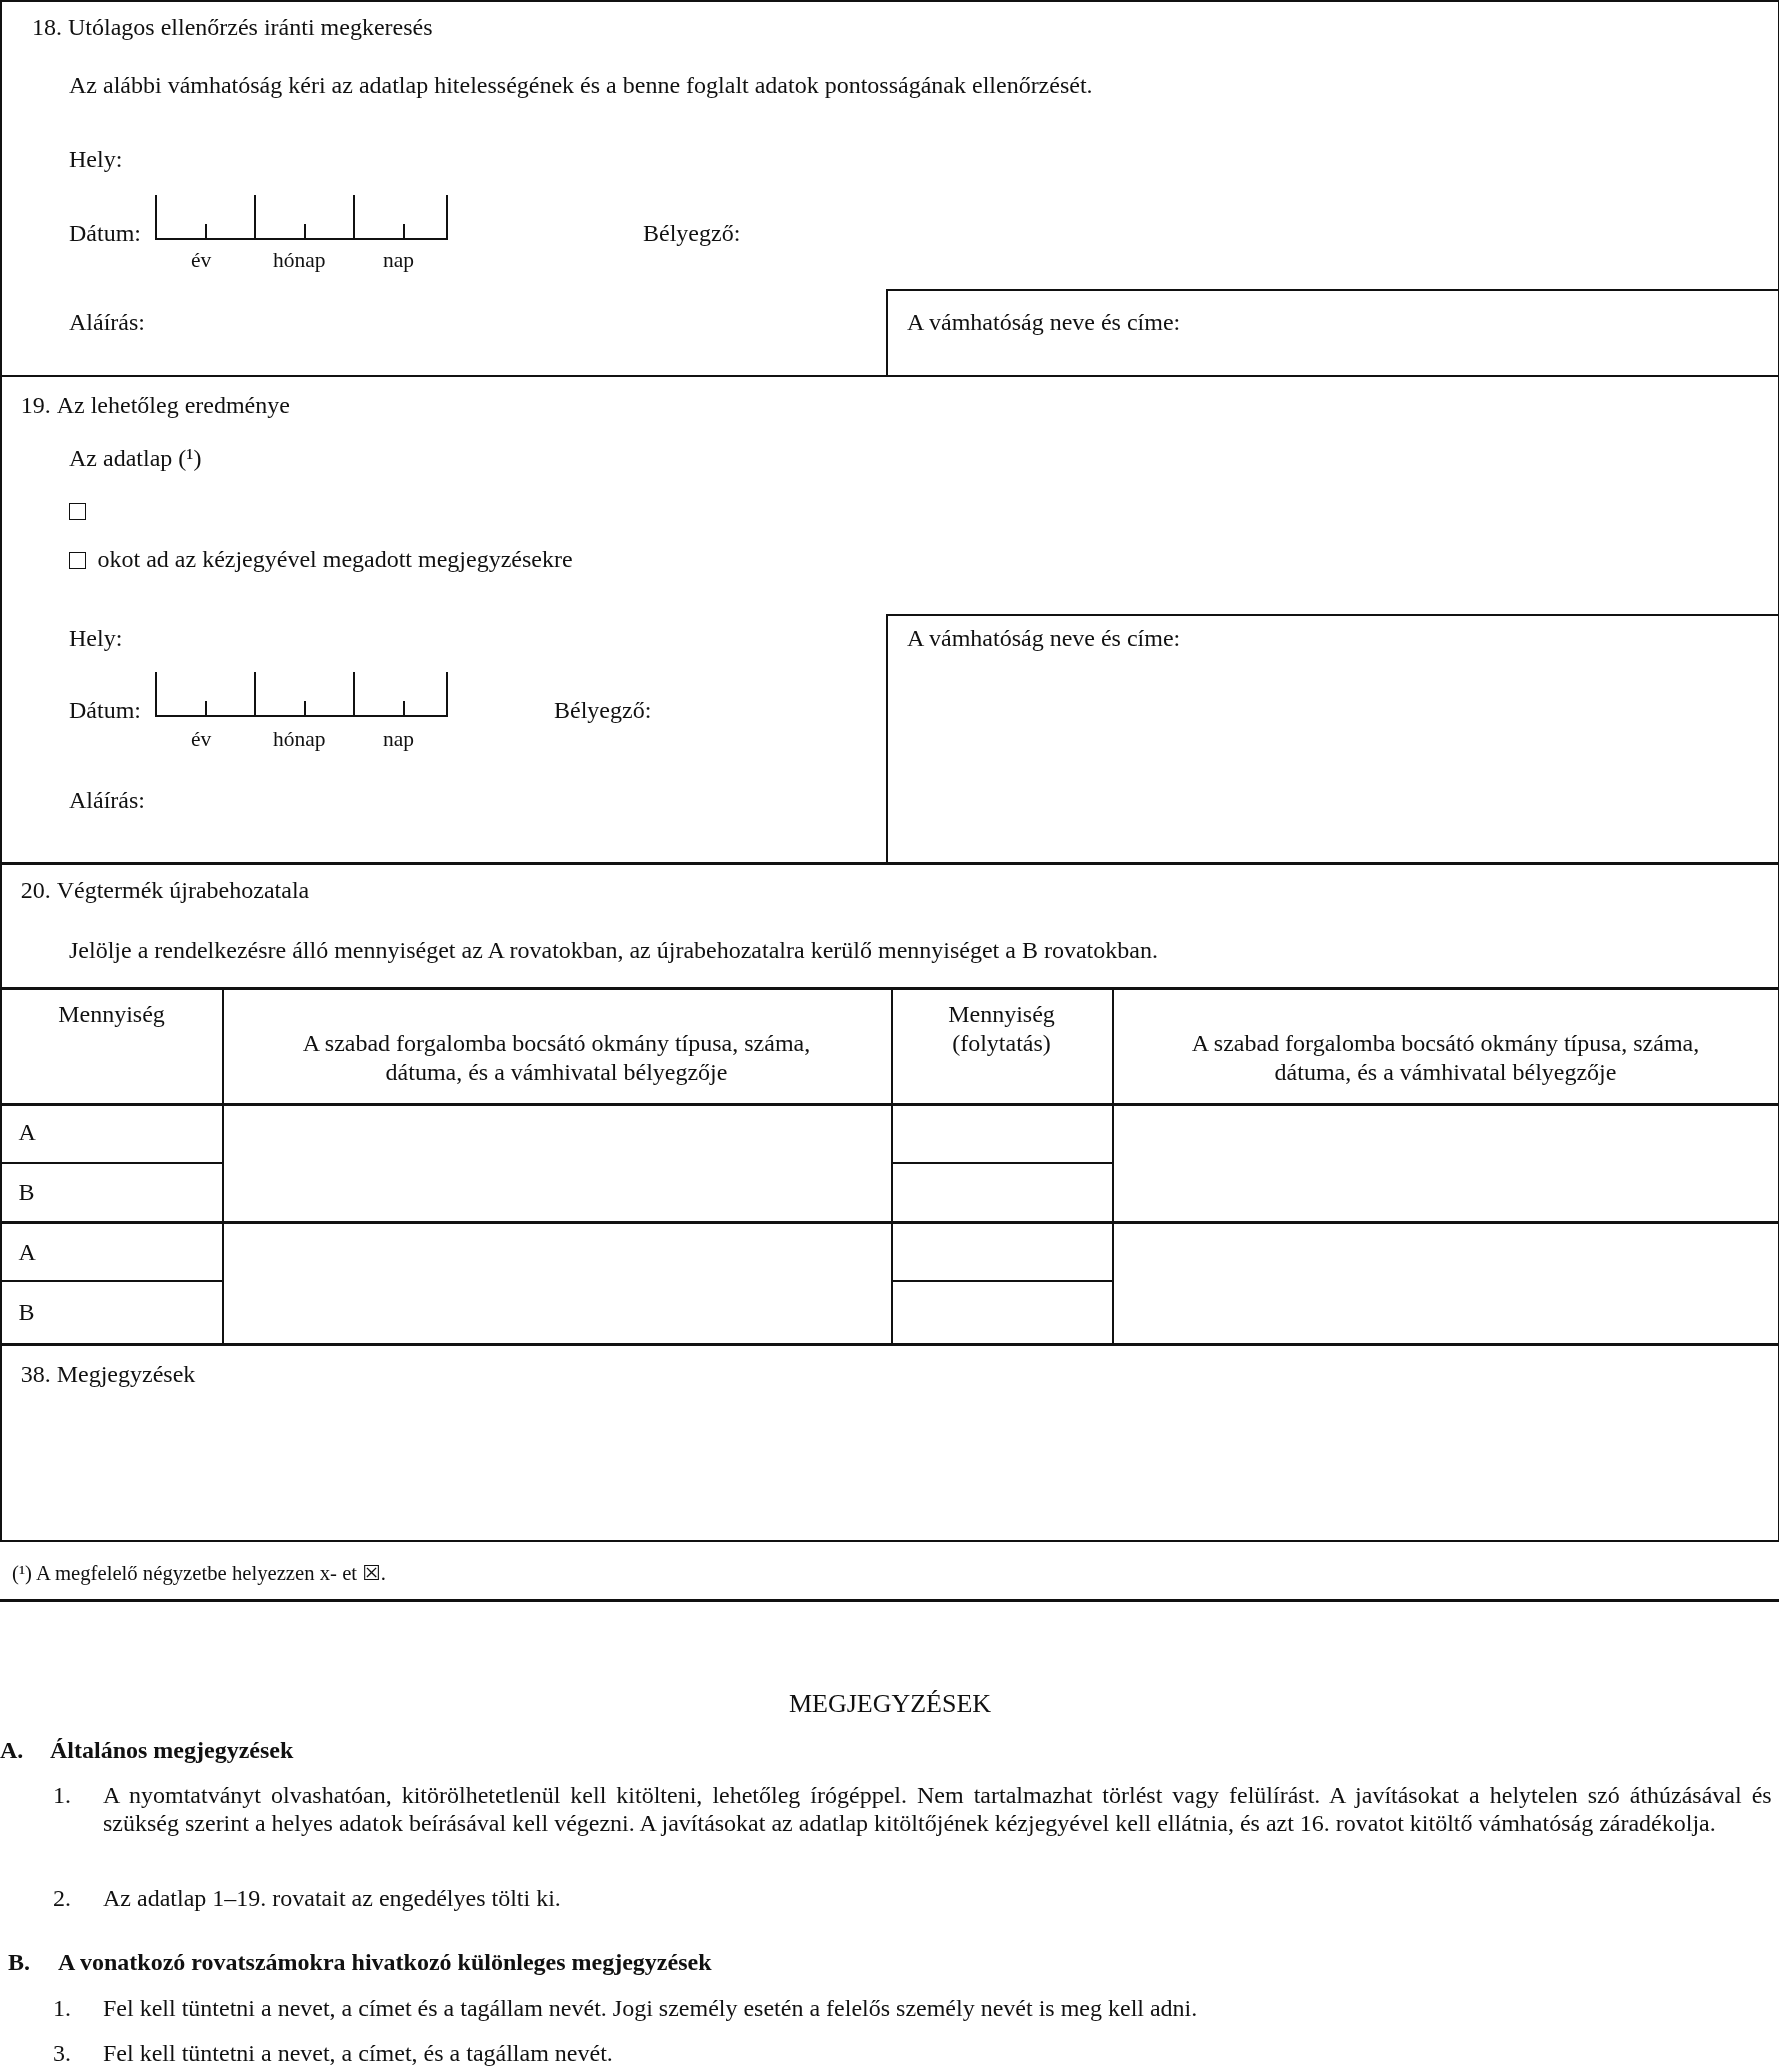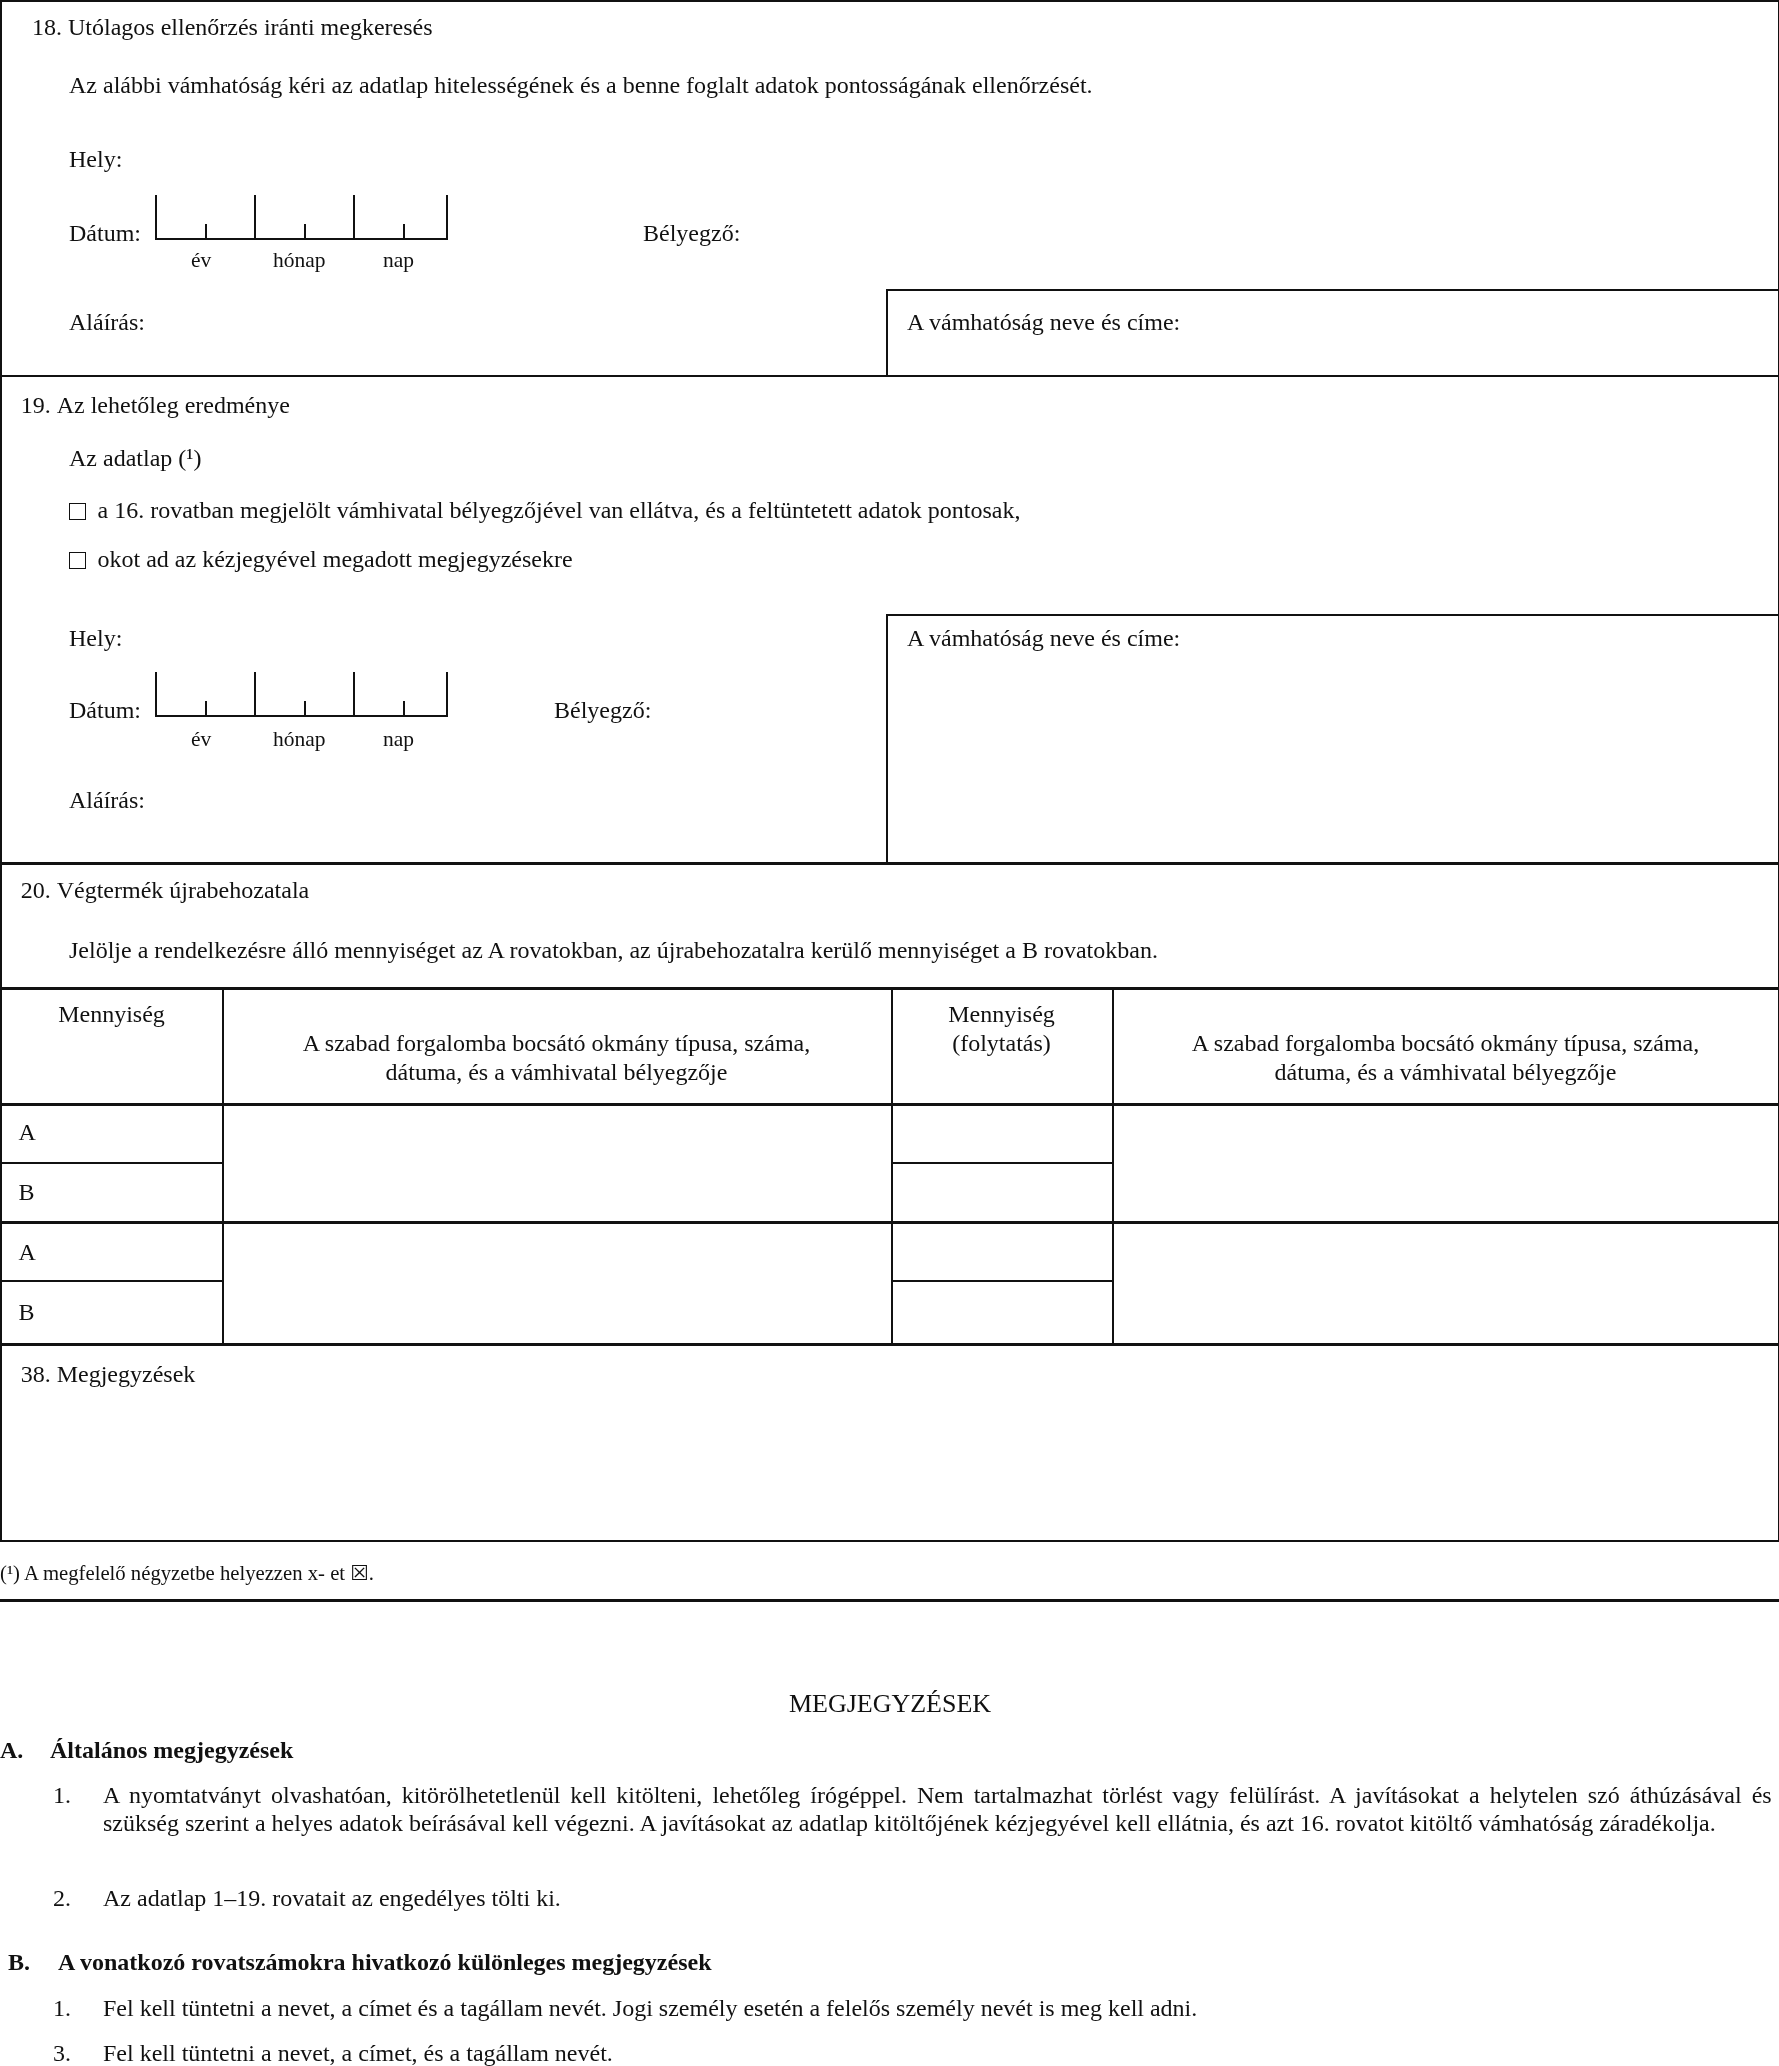--- a/index.html
+++ b/index.html
@@ -53,21 +53,21 @@
 <div class="t" style="left:907px;top:308px;">A vámhatóság neve és címe:</div>
 
 <div class="box" style="left:0;top:375px;width:1780px;height:490px;"></div>
 <div class="box" style="left:886px;top:614px;width:894px;height:251px;border-right:none;border-bottom:none;"></div>
 
 <div class="t" style="left:20.7px;top:391px;">
   <span class="num">19.</span><span>Az lehetőleg eredménye</span>
 </div>
 <div class="t" style="left:69px;top:444px;">Az adatlap (¹)</div>
 <div class="t" style="left:69px;top:496px;">
-  <span class="chk"></span>&nbsp;&nbsp;<span>a 16. rovatban megjelölt vámhivatal bélyegzőjével van ellátva, és a feltüntetett adatok pontosak,</span>
+  <span class="chk"></span>&nbsp;&nbsp;
 </div>
 <div class="t" style="left:69px;top:545px;">
   <span class="chk"></span>&nbsp;&nbsp;<span>okot ad az kézjegyével megadott megjegyzésekre</span>
 </div>
 <div class="t" style="left:69px;top:624px;">Hely:</div>
 <div class="t" style="left:907px;top:624px;">A vámhatóság neve és címe:</div>
 <div class="t" style="left:69px;top:696px;">Dátum:</div>
 <div class="date-grid" style="left:155px;top:672px;">
   <div class="base"></div>
   <div class="tick" style="left:0;height:45px;"></div>
@@ -118,21 +118,21 @@
 <div class="t" style="left:18.6px;top:1118px;">A</div>
 <div class="t" style="left:18.6px;top:1178px;">B</div>
 <div class="t" style="left:18.6px;top:1238px;">A</div>
 <div class="t" style="left:18.6px;top:1298px;">B</div>
 
 <div class="box" style="left:0;top:1344px;width:1780px;height:198px;"></div>
 <div class="t" style="left:20.7px;top:1360px;">
   <span class="num">38.</span><span>Megjegyzések</span>
 </div>
 
-<div class="t" style="left:0;top:1561px;font-size:20.7px;">(¹) A megfelelő négyzetbe helyezzen x- et ☒.</div>
+<div class="t" style="left:0;top:1561px;font-size:20.7px;padding-left:12px;">(¹) A megfelelő négyzetbe helyezzen x- et ☒.</div>
 <div class="hline" style="left:0;top:1599px;width:1780px;"></div>
 
 <div class="notes">
   <div class="t center" style="left:0;width:1780px;top:1688px;font-size:26px;">MEGJEGYZÉSEK</div>
 
   <div class="t" style="left:0;top:1736px;font-weight:bold;">
     <span style="display:inline-block;width:50px;">A.</span><span>Általános megjegyzések</span>
   </div>
 
   <div class="para-num" style="top:1781px;">1.</div>

